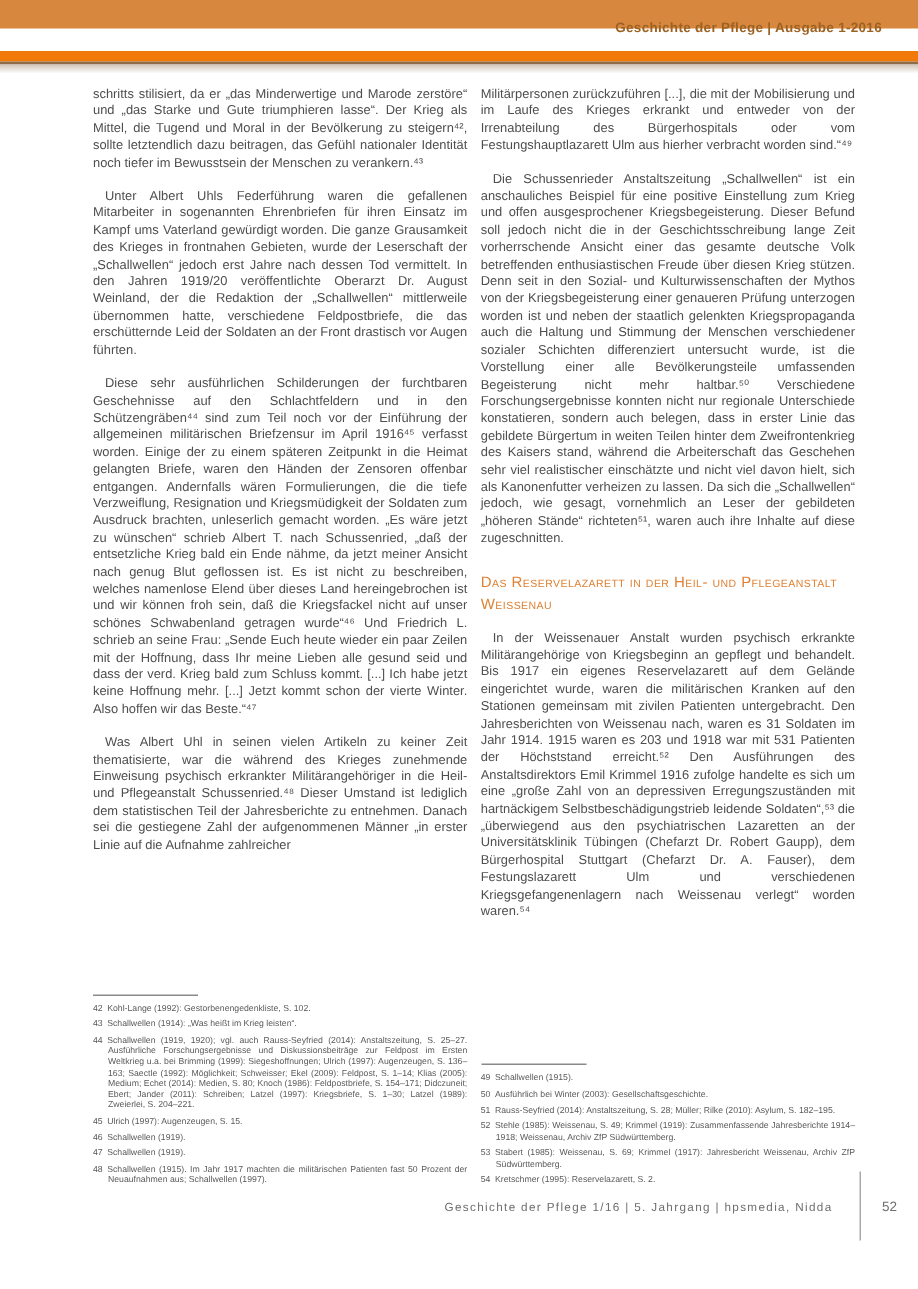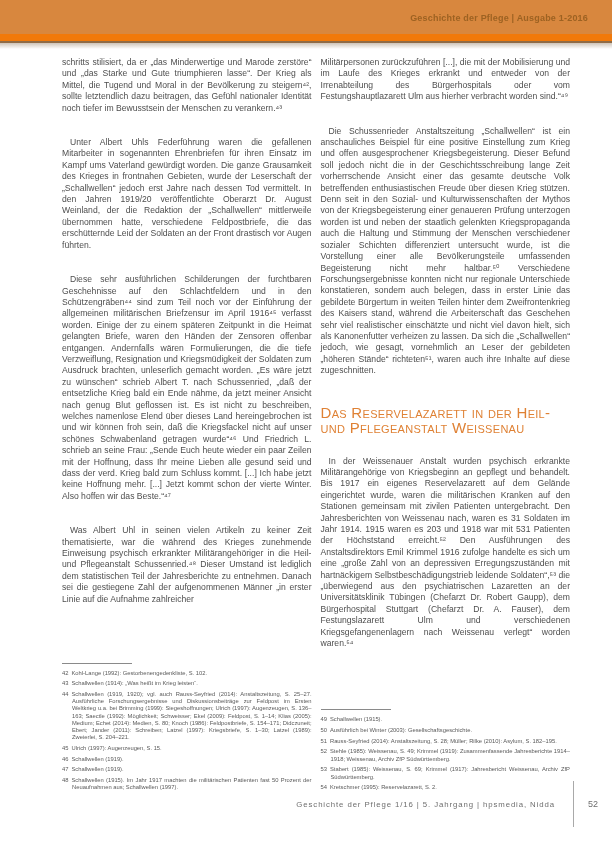--- a/index.html
+++ b/index.html
@@ -1,37 +1,37 @@
 <!DOCTYPE html>
 <html><head>
 <meta charset="utf-8">
 <style>
   html,body{margin:0;padding:0;}
   body{
     width:612px;height:859px;background:#ffffff;position:relative;overflow:hidden;
     font-family:"Liberation Sans","DejaVu Sans",sans-serif;
   }
-  .header-bar{position:absolute;top:0;left:0;width:612px;height:40px;background:#d8873e;}
+  .header-bar{position:absolute;top:0;left:0;width:612px;height:19px;background:#d8873e;}
   .header-title{
     position:absolute;top:13px;right:24px;font-size:9px;color:#9d6222;
     letter-spacing:.2px;font-weight:bold;
   }
   .header-stripe{position:absolute;top:34px;left:0;width:612px;height:7px;background:#f1790a;}
   .header-line{position:absolute;top:41px;left:0;width:612px;height:2px;background:#8f6b46;}
   .header-fade{position:absolute;top:43px;left:0;width:612px;height:6px;
     background:linear-gradient(#cfc4b8,#ffffff);}
   .content{position:absolute;top:57px;left:62px;width:508px;height:738px;display:flex;gap:9px;}
-  .col{width:250px;display:flex;flex-direction:column;gap:12px;}
+  .col{width:250px;display:flex;flex-direction:column;}
   p.body-par{
     font-size:8.6px;line-height:11.4px;color:#4e4e4e;text-align:justify;
     margin:0 0 11px 0;hyphens:none;
   }
   p.indent{text-indent:8px;}
   .section-heading{
-    font-variant:small-caps;color:#df8134;font-size:15px;line-height:15px;
+    font-variant:small-caps;color:#df8134;font-size:10px;line-height:15px;
     font-weight:normal;letter-spacing:.3px;margin:5px 0 9px 0;
   }
   .footnotes{margin-top:auto;}
   .fn-rule{width:70px;border-top:1px solid #8a8a8a;margin:0 0 6px 0;}
   .fn{
     font-size:5.8px;line-height:7.2px;color:#5a5a5a;text-align:justify;
     margin:0 0 3.5px 0;padding-left:10px;text-indent:-10px;
   }
   .fn-num{margin-right:3px;}
   .footer{position:absolute;left:0;bottom:32px;width:612px;height:46px;display:flex;align-items:center;}

